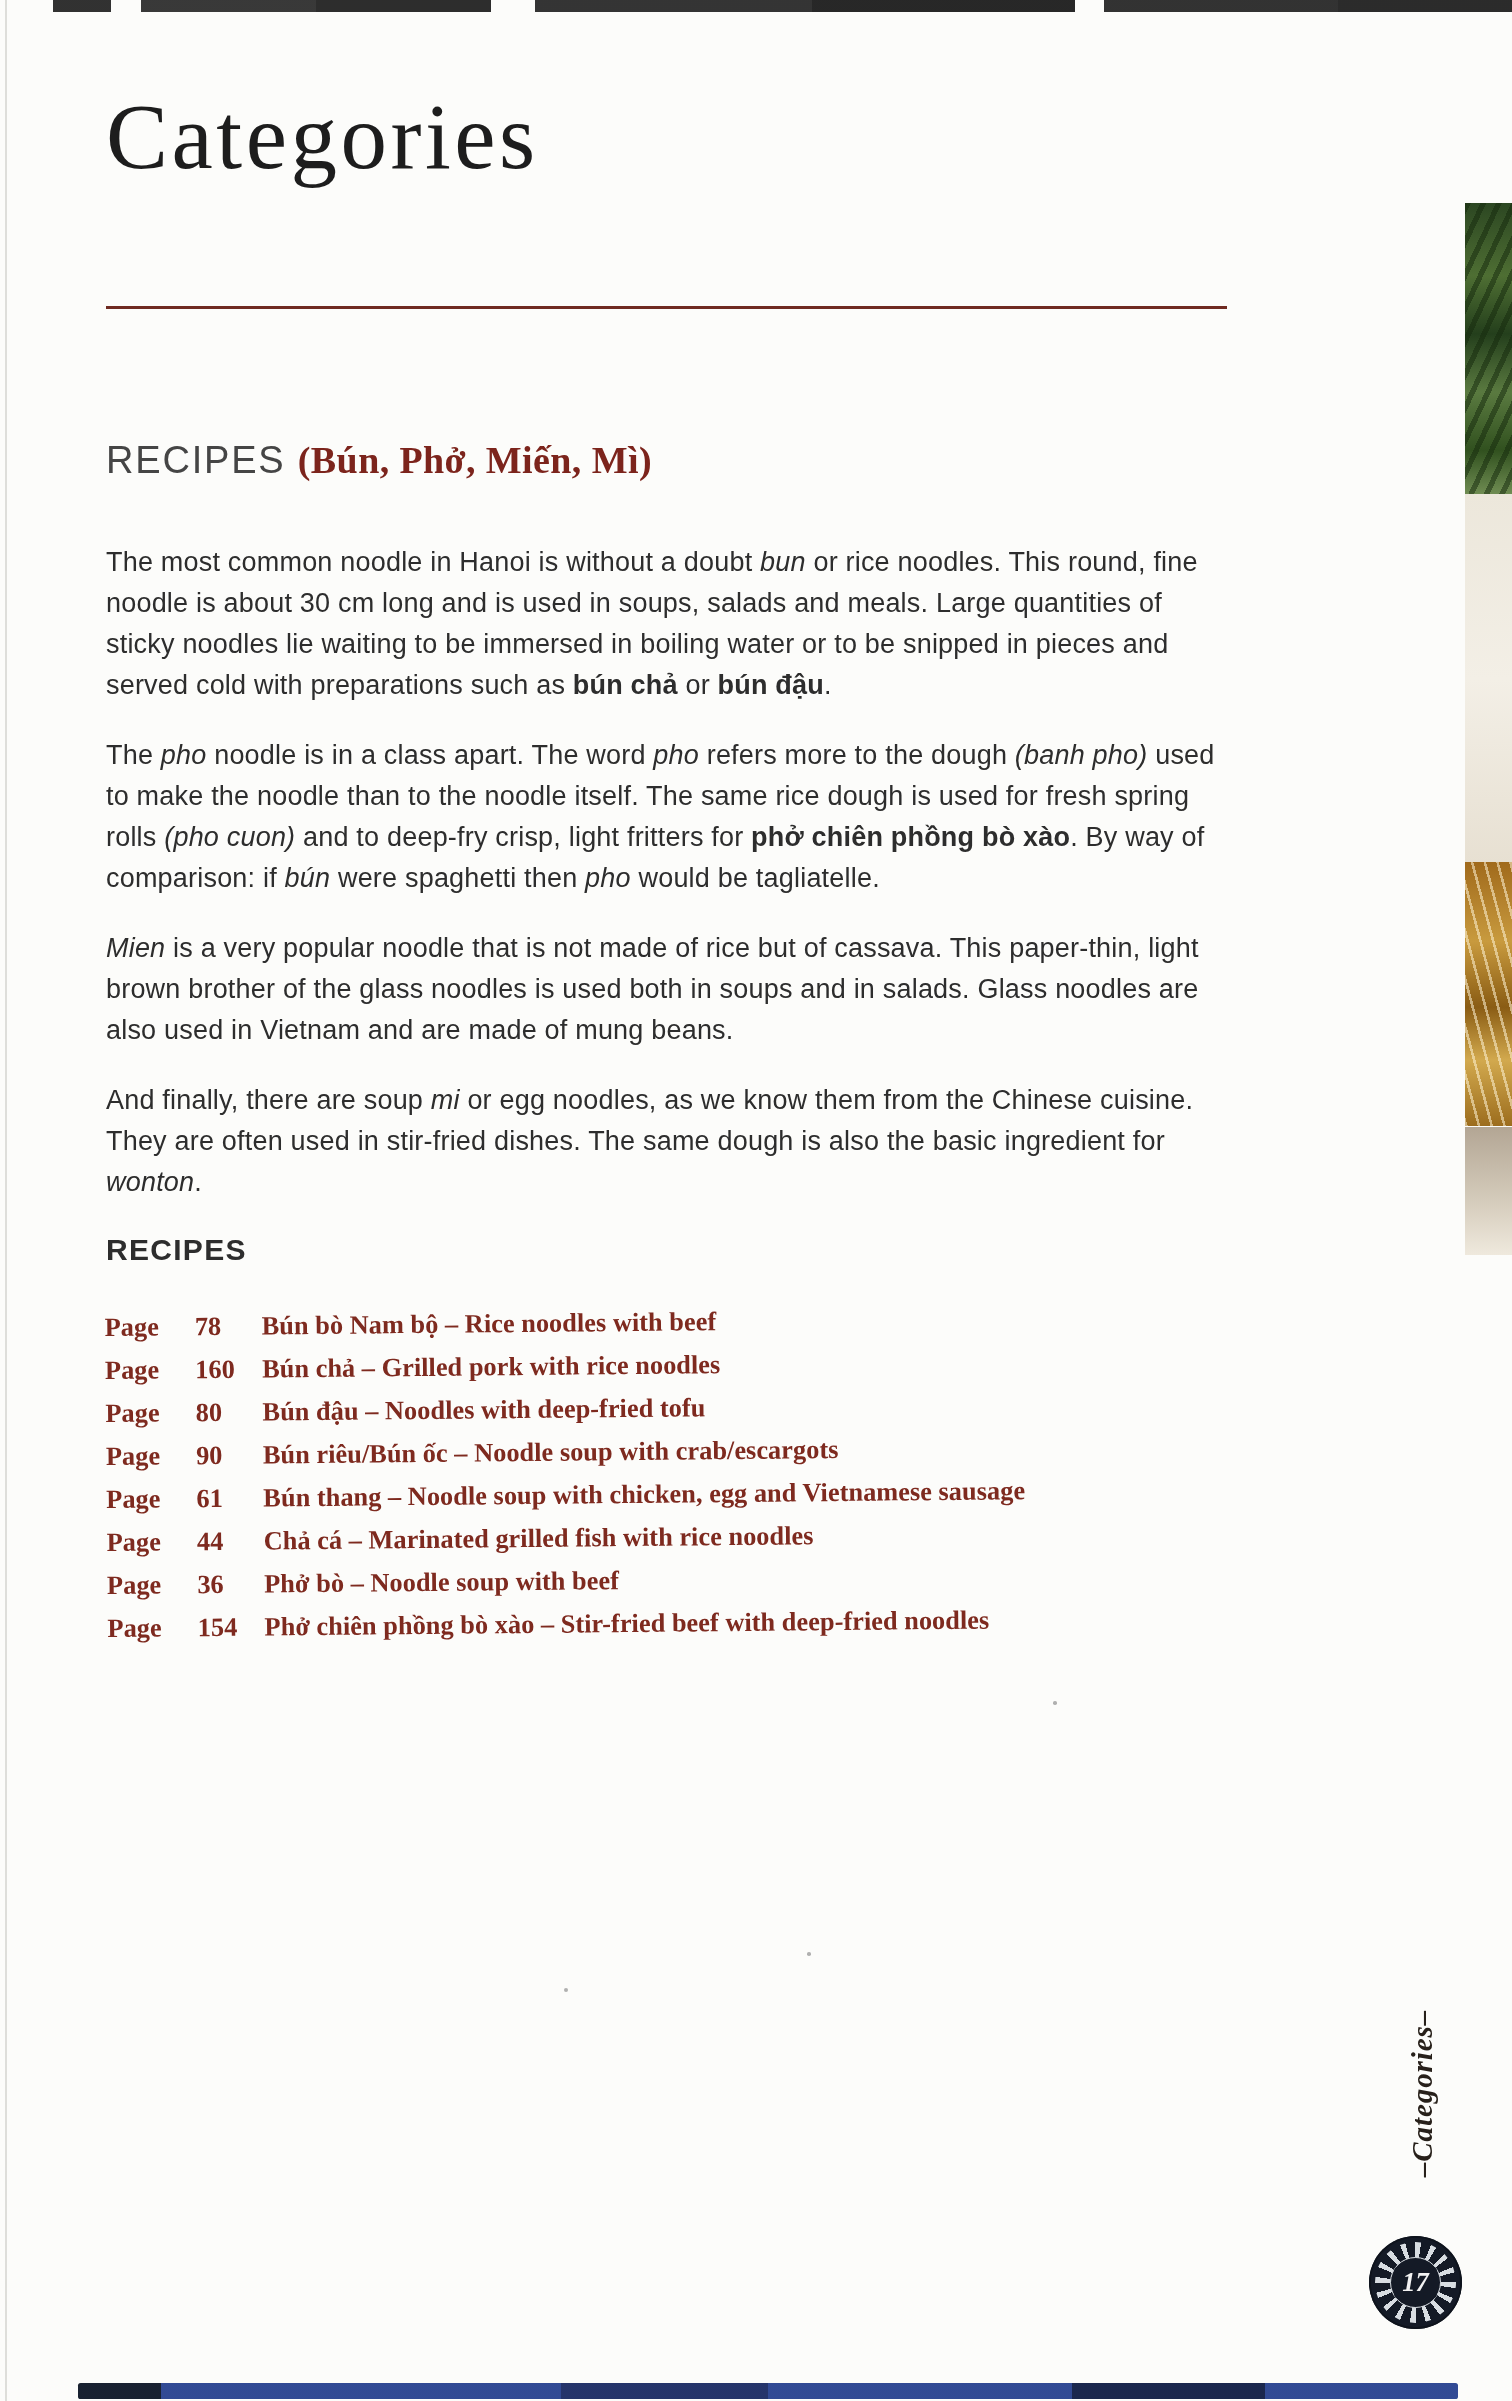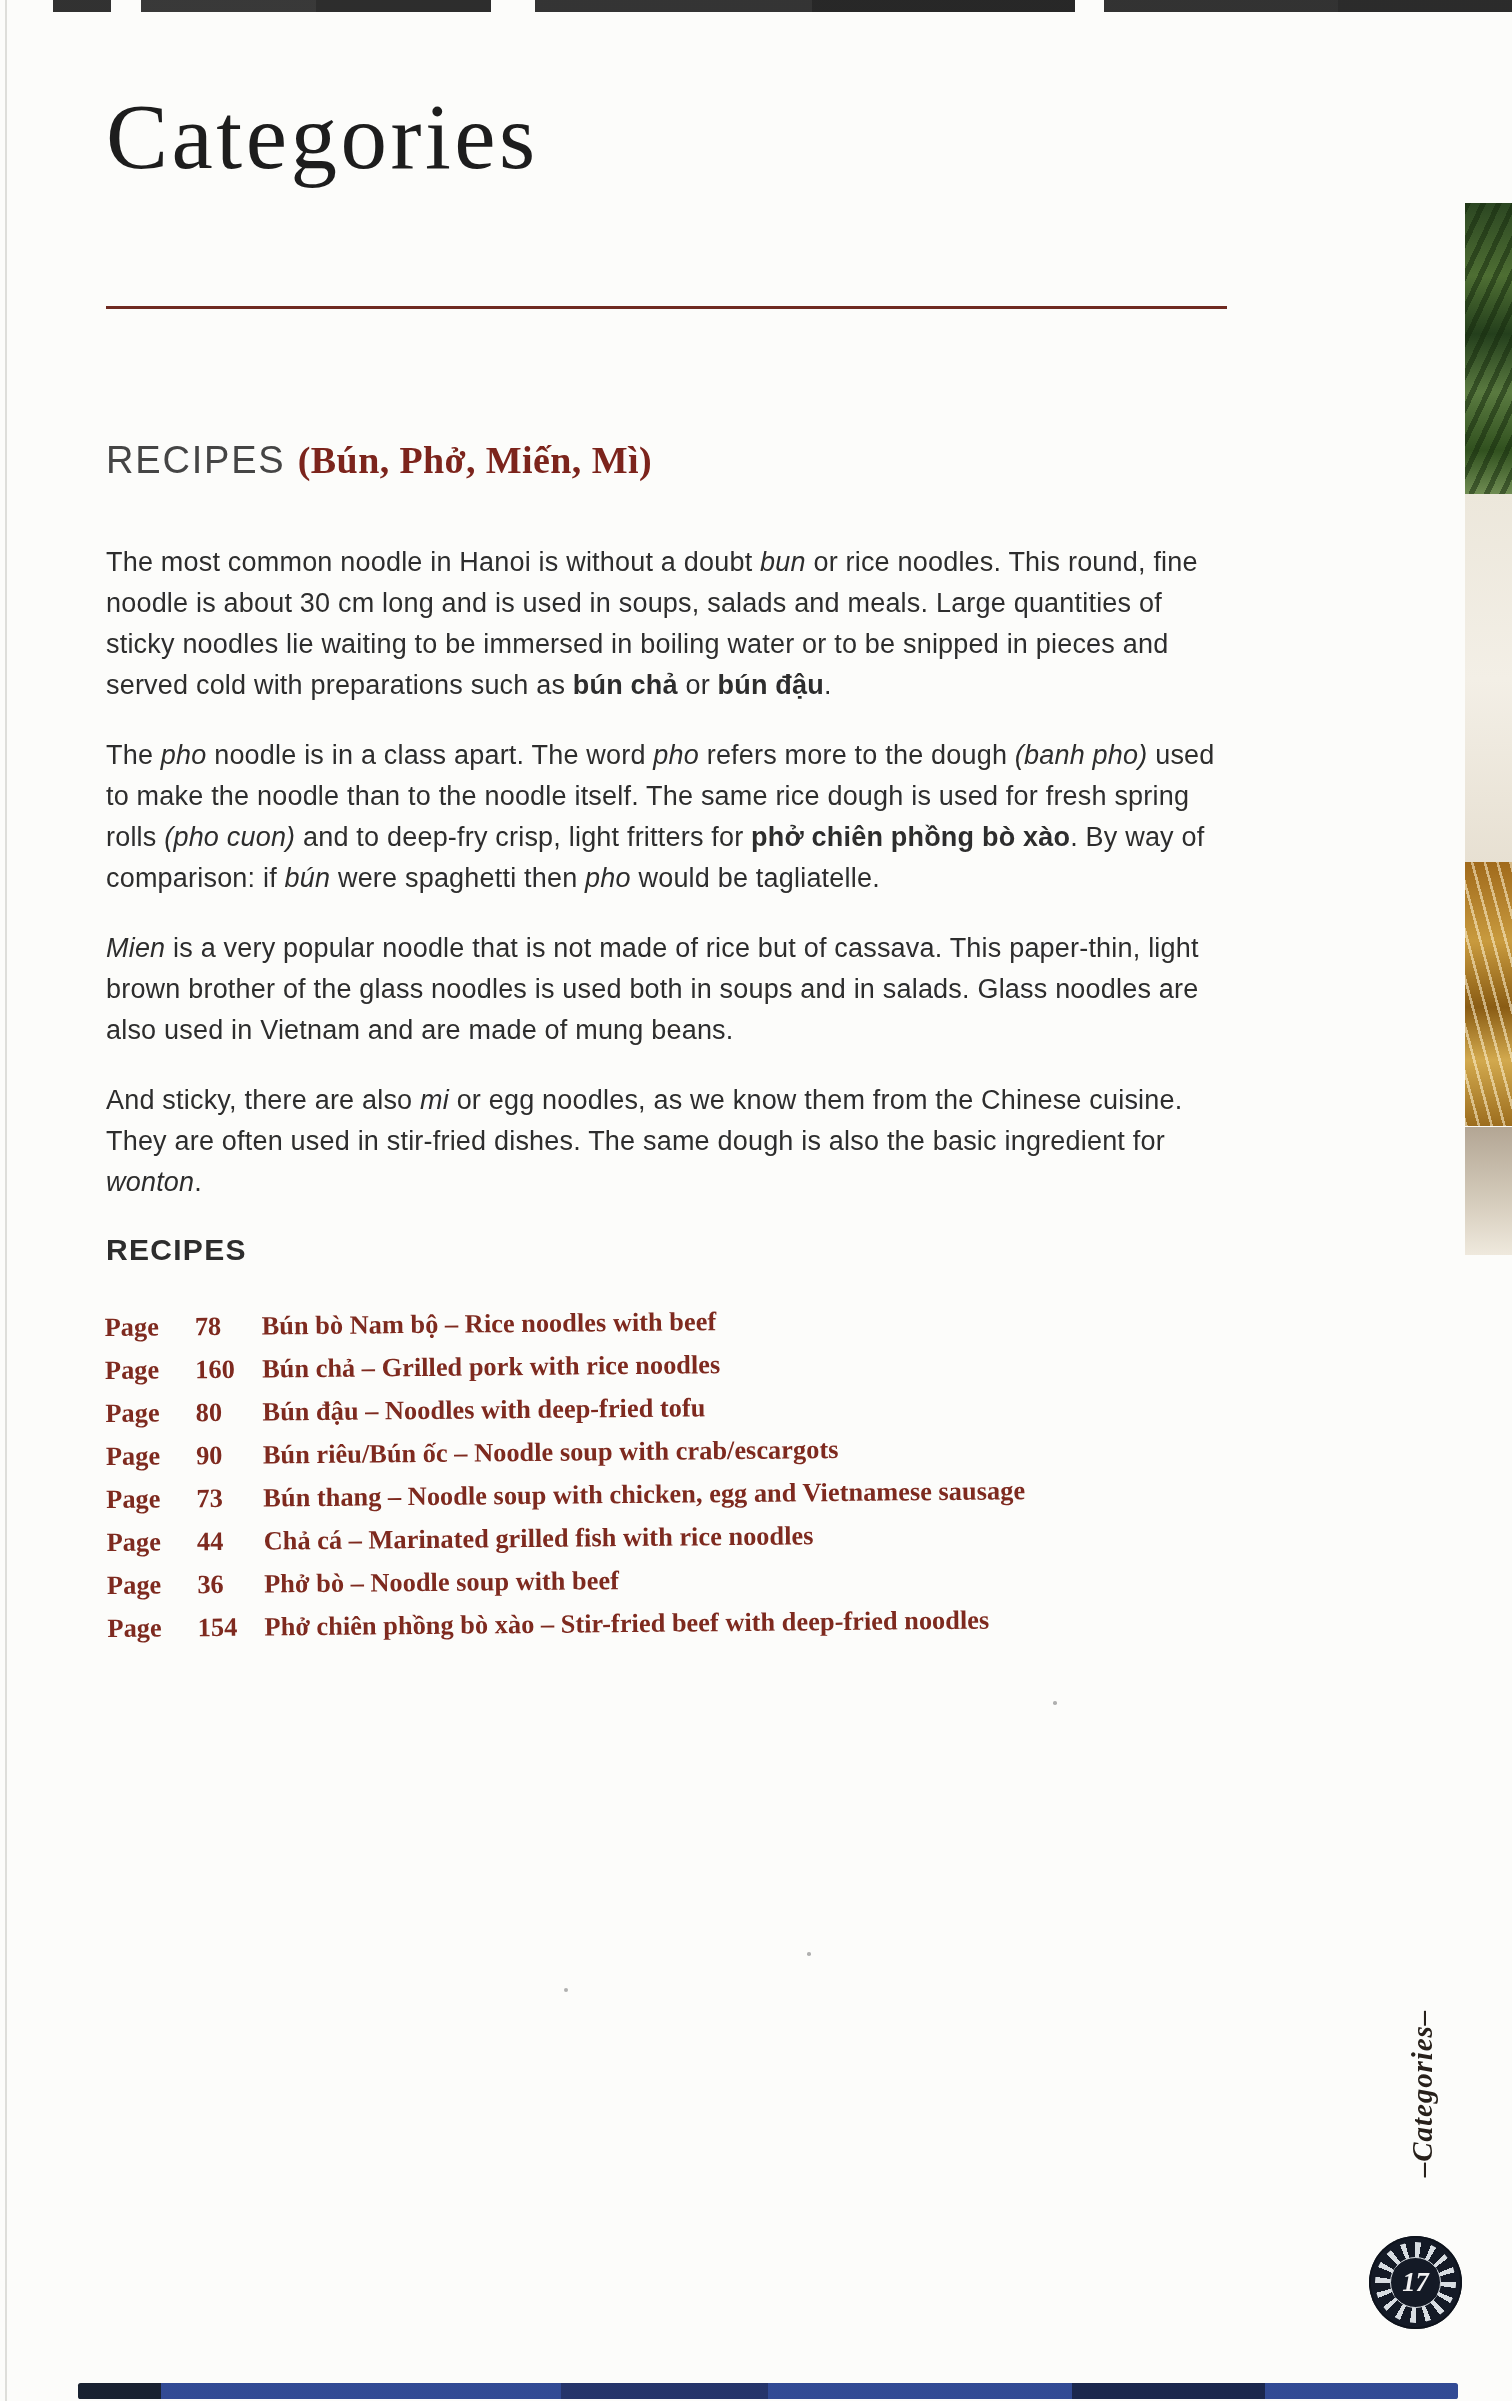--- a/index.html
+++ b/index.html
@@ -125,21 +125,21 @@
     <h1 class="title">Categories</h1>
     <div class="rule"></div>
     <h2 class="section-heading">
       <span class="sh-main">RECIPES </span>
       <span class="sh-paren">(Bún, Phở, Miến, Mì)</span>
     </h2>
     <div class="paragraphs">
         <p class="para"><span>The most common noodle in Hanoi is without a doubt </span><em>bun</em><span> or rice noodles. This round, fine noodle is about 30 cm long and is used in soups, salads and meals. Large quantities of sticky noodles lie waiting to be immersed in boiling water or to be snipped in pieces and served cold with preparations such as </span><strong>bún chả</strong><span> or </span><strong>bún đậu</strong><span>.</span></p>
         <p class="para"><span>The </span><em>pho</em><span> noodle is in a class apart. The word </span><em>pho</em><span> refers more to the dough </span><em>(banh pho)</em><span> used to make the noodle than to the noodle itself. The same rice dough is used for fresh spring rolls </span><em>(pho cuon)</em><span> and to deep-fry crisp, light fritters for </span><strong>phở chiên phồng bò xào</strong><span>. By way of comparison: if </span><em>bún</em><span> were spaghetti then </span><em>pho</em><span> would be tagliatelle.</span></p>
         <p class="para"><em>Mien</em><span> is a very popular noodle that is not made of rice but of cassava. This paper-thin, light brown brother of the glass noodles is used both in soups and in salads. Glass noodles are also used in Vietnam and are made of mung beans.</span></p>
-        <p class="para"><span>And sticky, there are also </span><em>mi</em><span> or egg noodles, as we know them from the Chinese cuisine. They are often used in stir-fried dishes. The same dough is also the basic ingredient for </span><em>wonton</em><span>.</span></p>
+        <p class="para"><span>And finally, there are soup </span><em>mi</em><span> or egg noodles, as we know them from the Chinese cuisine. They are often used in stir-fried dishes. The same dough is also the basic ingredient for </span><em>wonton</em><span>.</span></p>
       </div>
     <h3 class="recipes-heading">RECIPES</h3>
     <div class="recipe-list">
         <div class="recipe-row">
           <span class="r-label">Page</span>
           <span class="r-num">78</span>
           <span class="r-text"><span class="r-name">Bún bò Nam bộ</span> – <span class="r-desc">Rice noodles with beef</span></span>
         </div>
         <div class="recipe-row">
           <span class="r-label">Page</span>
@@ -151,21 +151,21 @@
           <span class="r-num">80</span>
           <span class="r-text"><span class="r-name">Bún đậu</span> – <span class="r-desc">Noodles with deep-fried tofu</span></span>
         </div>
         <div class="recipe-row">
           <span class="r-label">Page</span>
           <span class="r-num">90</span>
           <span class="r-text"><span class="r-name">Bún riêu/Bún ốc</span> – <span class="r-desc">Noodle soup with crab/escargots</span></span>
         </div>
         <div class="recipe-row">
           <span class="r-label">Page</span>
-          <span class="r-num">73</span>
+          <span class="r-num">61</span>
           <span class="r-text"><span class="r-name">Bún thang</span> – <span class="r-desc">Noodle soup with chicken, egg and Vietnamese sausage</span></span>
         </div>
         <div class="recipe-row">
           <span class="r-label">Page</span>
           <span class="r-num">44</span>
           <span class="r-text"><span class="r-name">Chả cá</span> – <span class="r-desc">Marinated grilled fish with rice noodles</span></span>
         </div>
         <div class="recipe-row">
           <span class="r-label">Page</span>
           <span class="r-num">36</span>

